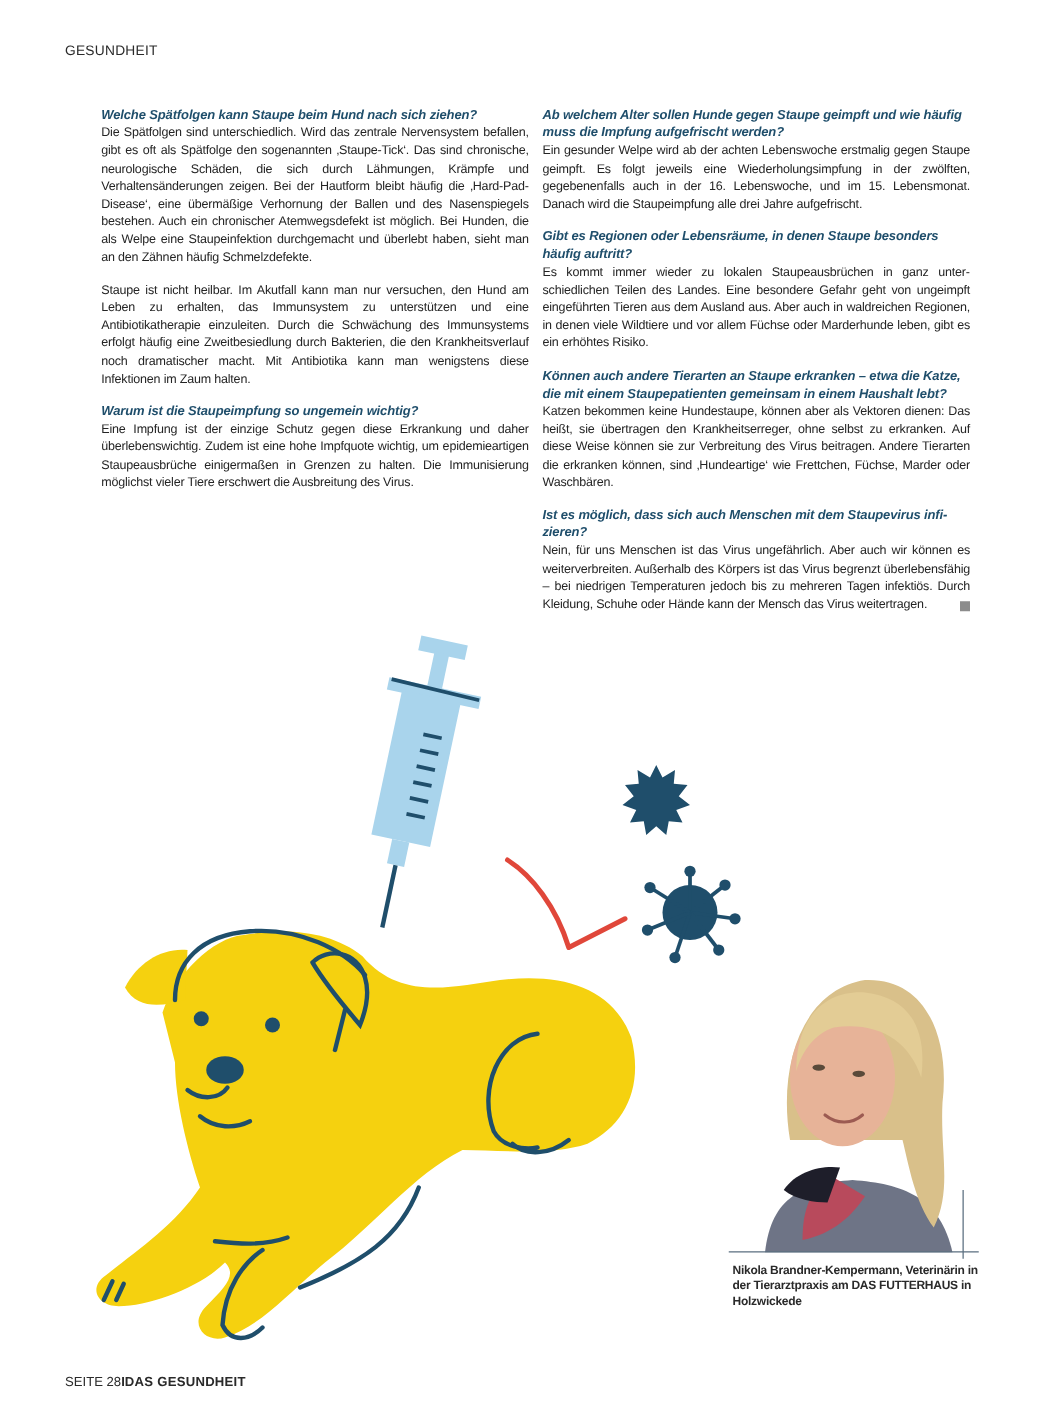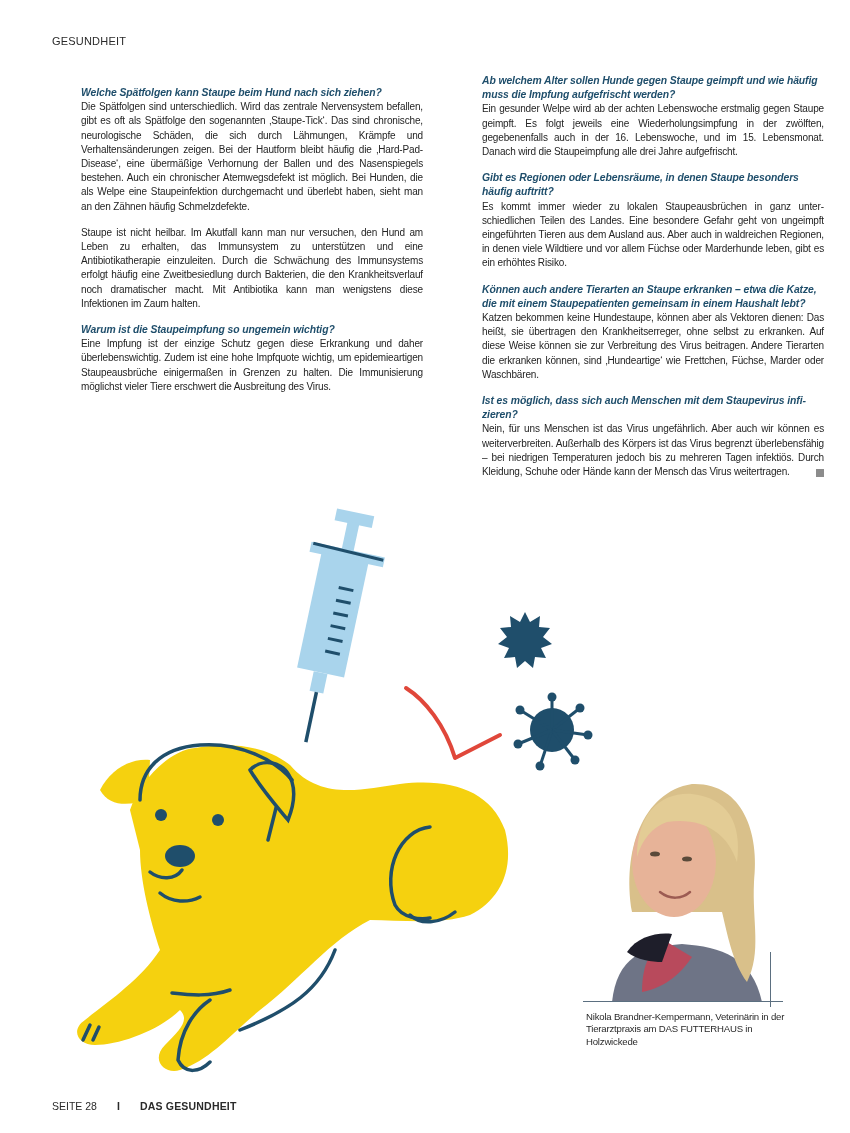--- a/index.html
+++ b/index.html
@@ -6,21 +6,21 @@
     html, body { width: 850px; height: 1133px; background: #ffffff; overflow: hidden; }
     body { position: relative; font-family: "Liberation Sans", sans-serif; color: #1f1f1f; }
 
     .section-label {
       position: absolute; left: 52px; top: 35px;
       font-size: 11px; letter-spacing: 0.2px; color: #2a2a2a;
     }
 
     .col { position: absolute; width: 342px; }
     .col-left { left: 81px; top: 86px; }
-    .col-right { left: 434px; top: 74px; margin-left: 48px; }
+    .col-right { left: 434px; top: 86px; }
 
     .qa { margin-bottom: 12px; }
     .qa h3 {
       font-size: 10.4px; line-height: 14.2px; font-weight: bold;
       color: #1f4e6b; letter-spacing: -0.1px; font-style: italic;
     }
     .qa p {
       font-size: 10px; line-height: 14.2px; color: #242424;
       text-align: justify; hyphens: manual; letter-spacing: -0.15px;
     }
@@ -31,26 +31,26 @@
 
     .illustration { position: absolute; left: 0; top: 490px; width: 620px; height: 600px; }
 
     .photo {
       position: absolute; left: 582px; top: 762px; width: 200px; height: 240px; overflow: hidden;
     }
     .photo-line-h { position: absolute; left: 583px; top: 1001px; width: 200px; height: 1px; background: #5b6f80; }
     .photo-line-v { position: absolute; left: 770px; top: 952px; width: 1px; height: 55px; background: #5b6f80; }
     .caption {
       position: absolute; left: 586px; top: 1011px; width: 210px;
-      font-size: 9.6px; line-height: 12.4px; color: #2a2a2a; letter-spacing: -0.2px;
+      font-size: 9.6px; line-height: 12.4px; color: #2a2a2a; letter-spacing: -0.2px; font-weight: bold;
     }
 
     .footer {
       position: absolute; left: 52px; top: 1100px; font-size: 10.5px; color: #2a2a2a;
-      display: flex; align-items: center; gap: 20px;
+      display: flex; align-items: center; gap: 0;
     }
     .footer .sep { font-weight: bold; }
     .footer .brand { font-weight: bold; letter-spacing: 0.2px; }
   </style>
 </head>
 <body>
 
 <div class="section-label">GESUNDHEIT</div>
 
 <div class="col col-left">

